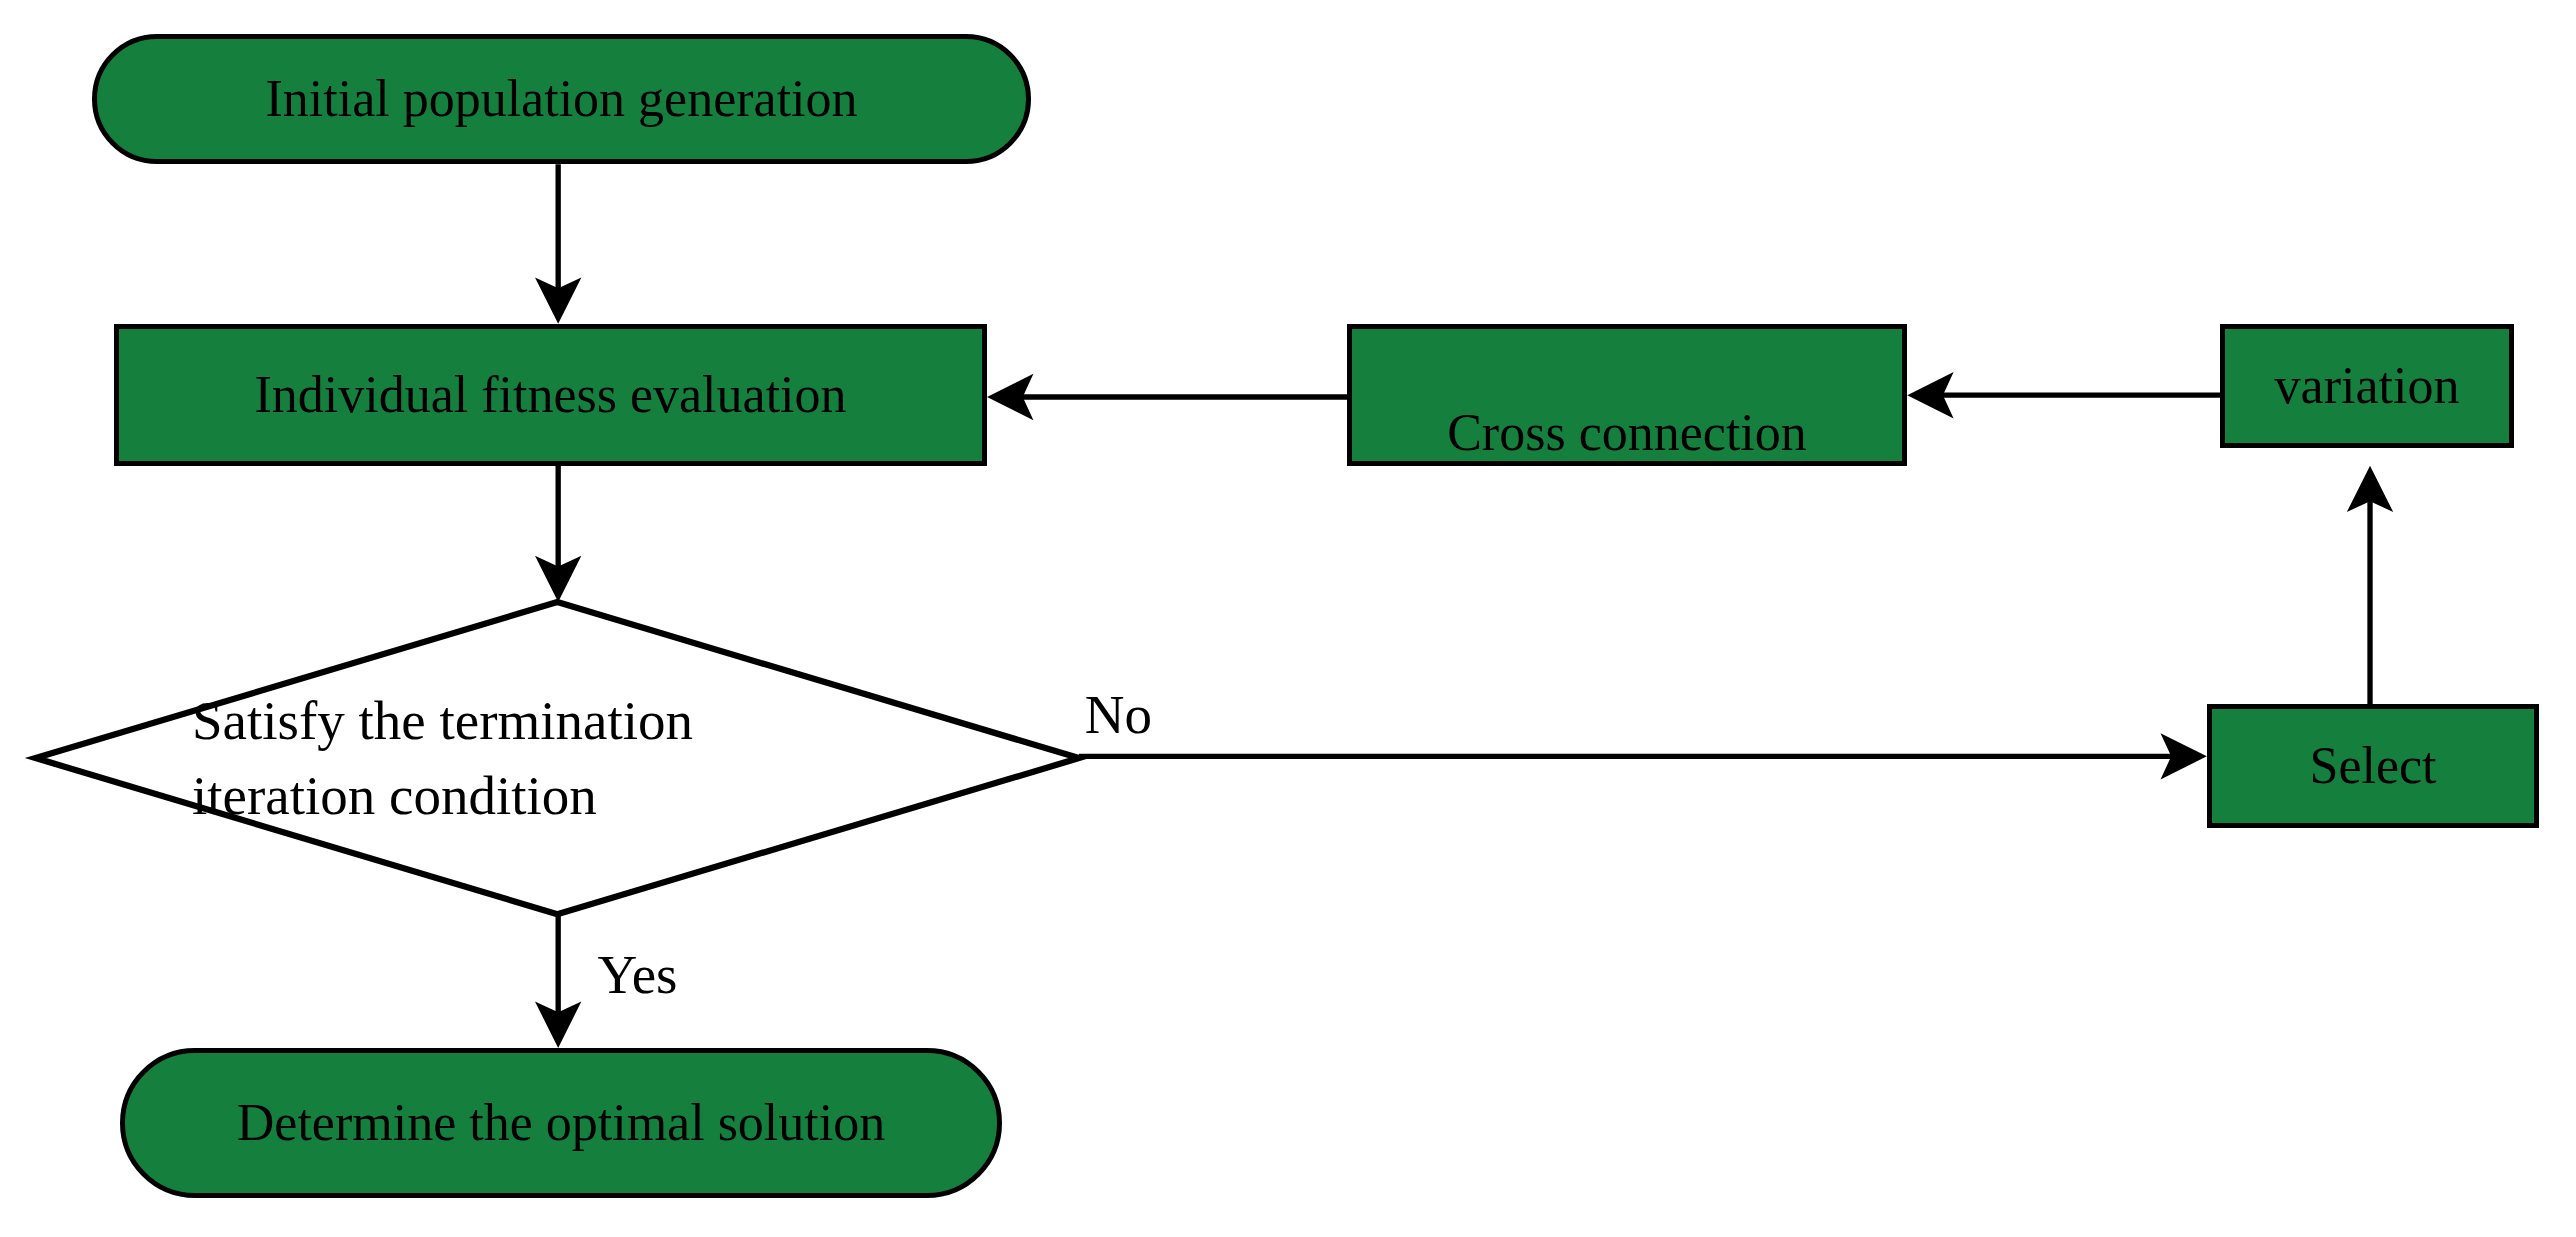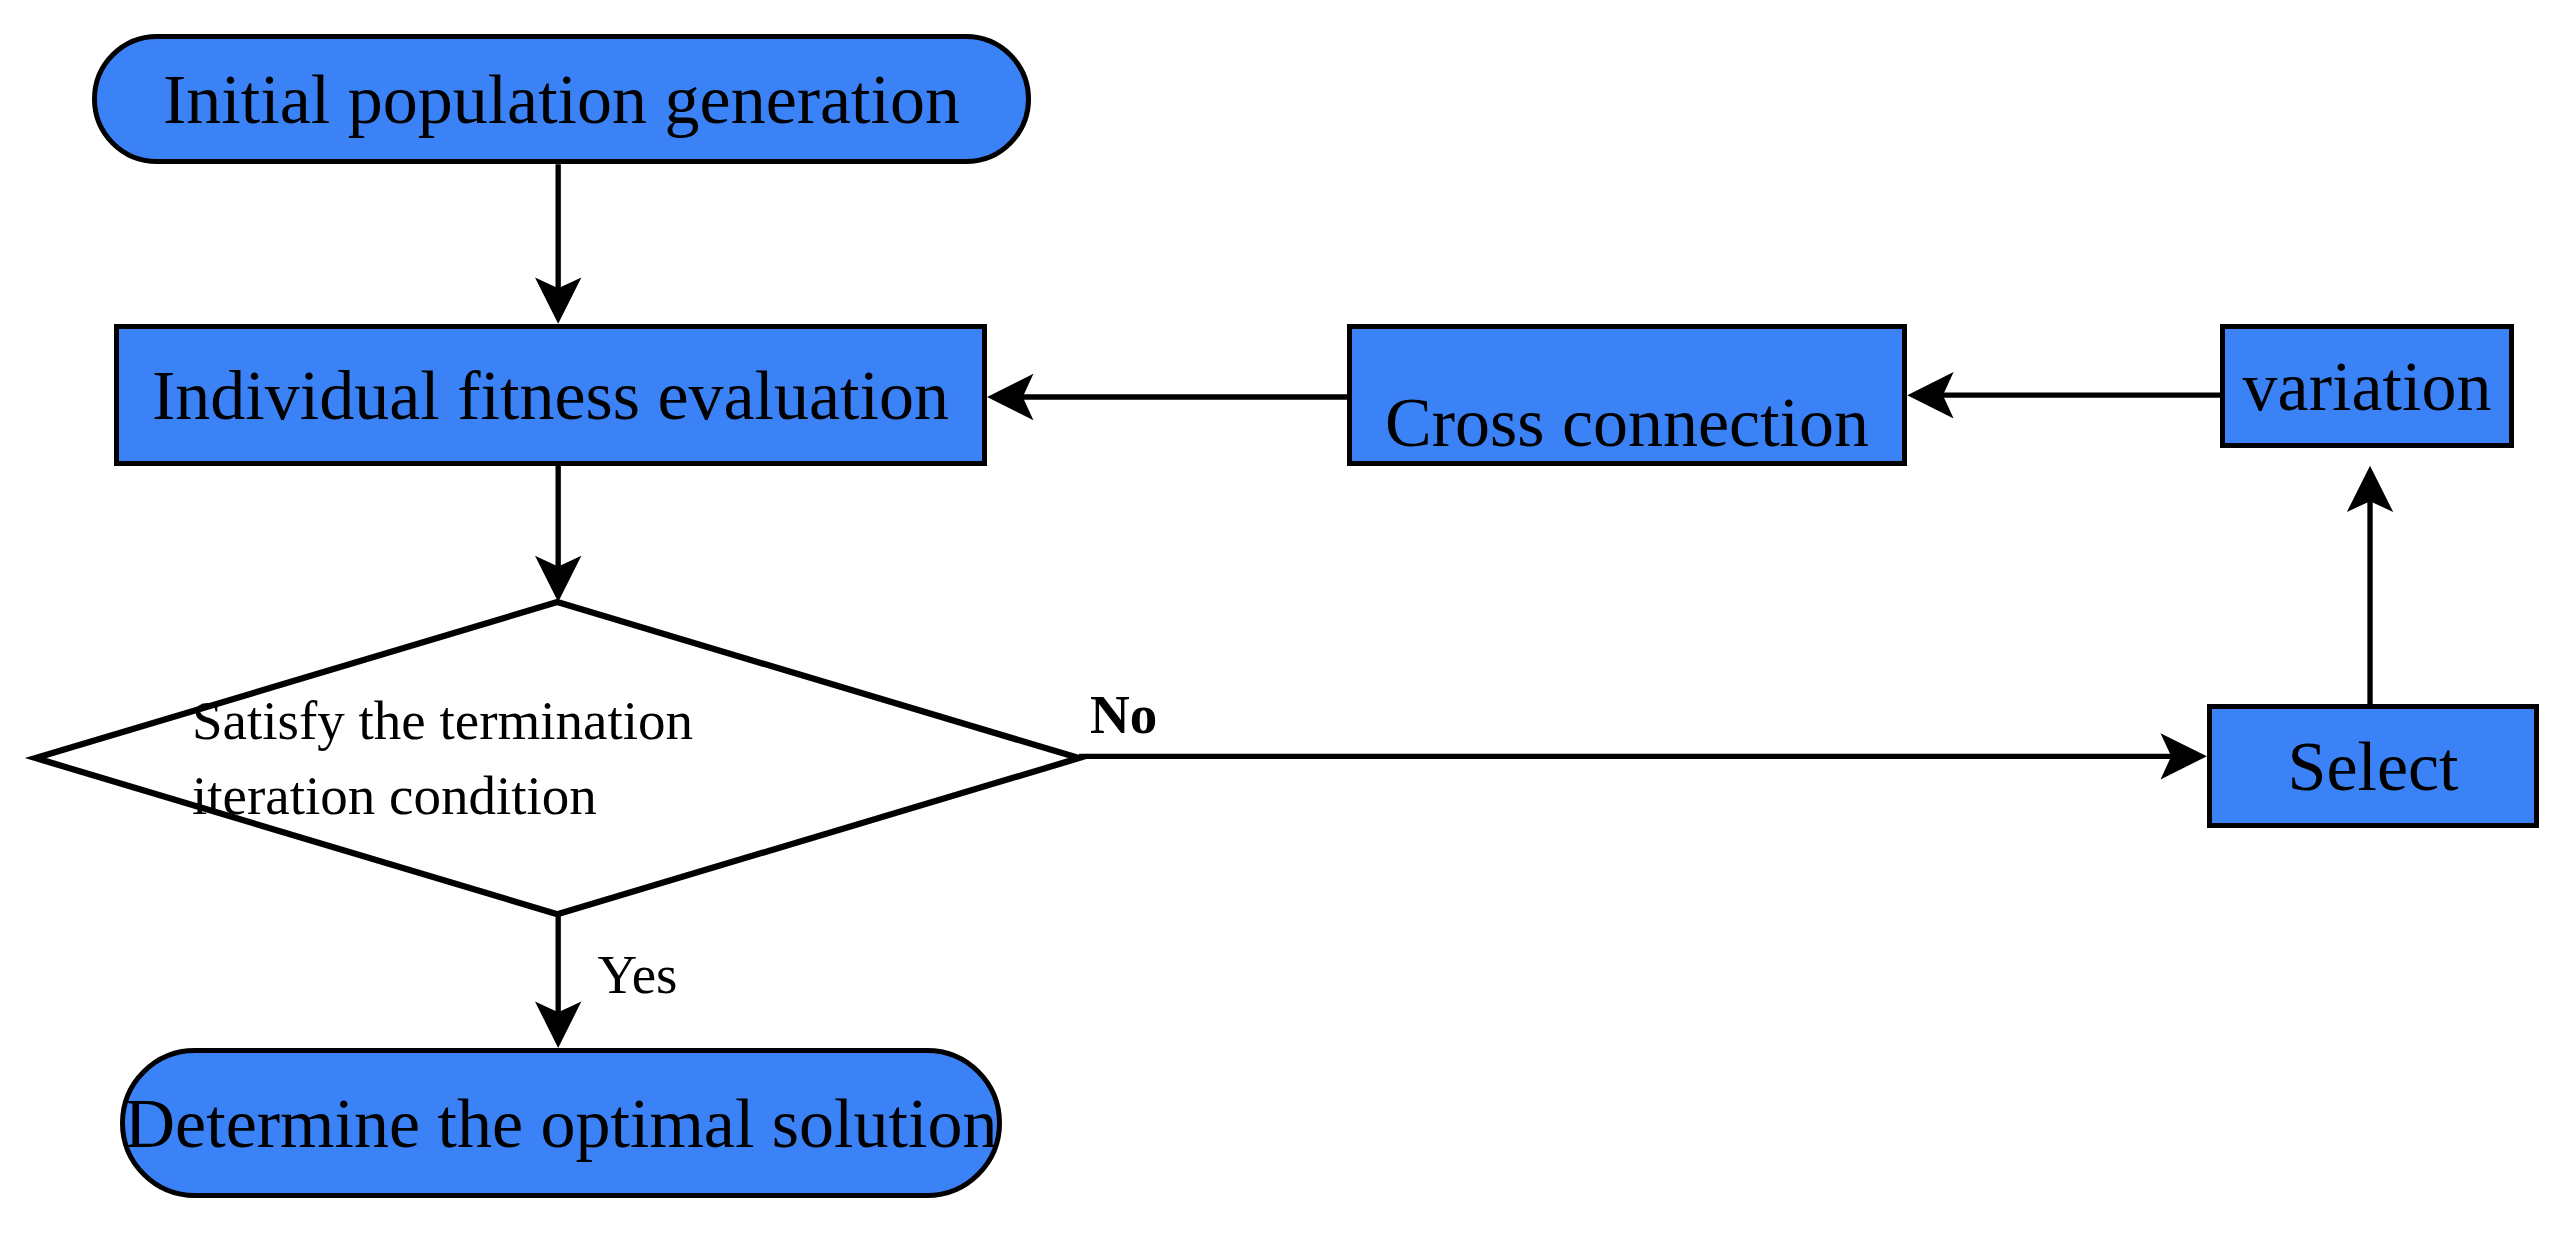--- a/index.html
+++ b/index.html
@@ -13,26 +13,26 @@
   }
   #connector-layer {
     position: absolute;
     left: 0; top: 0;
     width: 2576px; height: 1238px;
   }
   .node {
     position: absolute;
     box-sizing: border-box;
     border: 5.3px solid #000000;
-    background: #3b82f6;
+    background: #15803d;
     display: flex;
     align-items: center;
     justify-content: center;
     text-align: center;
-    font-size: 70px;
+    font-size: 52px;
     line-height: 1.1;
     white-space: nowrap;
   }
   .terminator-start { left: 92px; top: 34px;  width: 939px; height: 130px; border-radius: 68px; }
   .terminator-end   { left: 120px; top: 1048px; width: 882px; height: 150px; border-radius: 78px; }
   .process-fitness  { left: 114px; top: 324px; width: 873px; height: 142px; }
   .process-cross    { left: 1347px; top: 324px; width: 560px; height: 142px; align-items: flex-end; }
   .process-variation{ left: 2220px; top: 324px; width: 294px; height: 124px; }
   .process-select   { left: 2207px; top: 704px; width: 332px; height: 124px; }
   .decision-label {
@@ -42,21 +42,21 @@
     text-align: left;
     font-size: 55px;
     line-height: 75px;
   }
   .edge-label {
     position: absolute;
     font-size: 55px;
     line-height: 55px;
     white-space: nowrap;
   }
-  .edge-label-no  { left: 1090px; top: 687px; width: 98px; text-align: left; font-weight: bold; }
+  .edge-label-no  { left: 1054px; top: 687px; width: 98px; text-align: right; }
   .edge-label-yes { left: 584px;  top: 947px; width: 107px; text-align: center; }
   svg line    { stroke: #000000; stroke-width: 6; }
   svg polygon.head { fill: #000000; stroke: none; }
   svg polygon.diamond { fill: #ffffff; stroke: #000000; stroke-width: 7; }
 </style>
 </head>
 <body>
 
 <div id="canvas">
 

